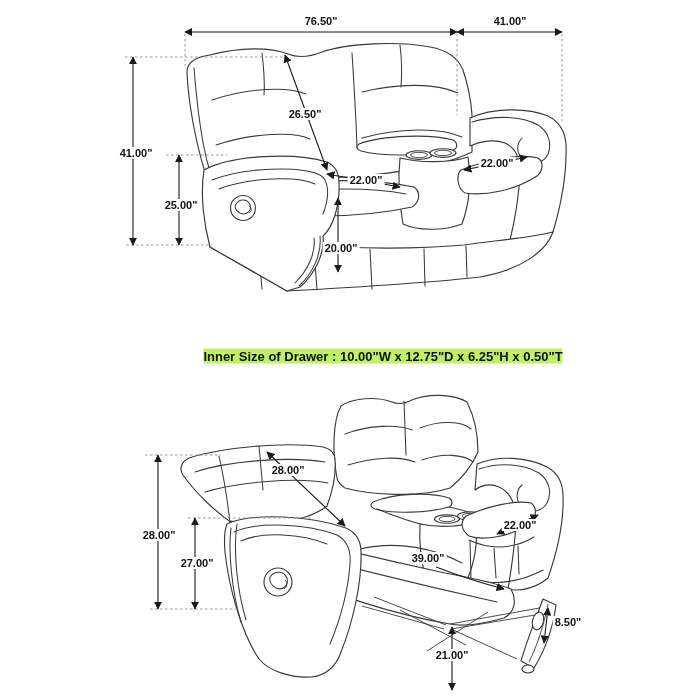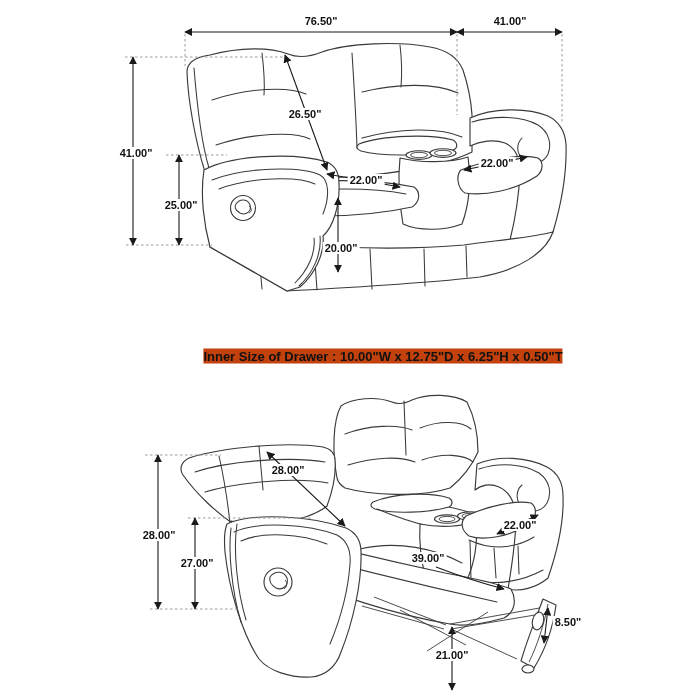--- a/index.html
+++ b/index.html
@@ -19,21 +19,21 @@
   .dim-label{
     position:absolute;
     transform:translate(-50%,-50%);
     font-weight:bold;font-size:11px;line-height:12px;
     color:#111;background:#fff;padding:0 2px;white-space:nowrap;
   }
   .note-label{
     position:absolute;
     transform:translate(-50%,-50%);
     font-weight:bold;font-size:13px;line-height:15px;
-    color:#111;background:#c2410c;white-space:nowrap;
+    color:#111;background:#bef264;white-space:nowrap;
   }
 </style>
 </head>
 <body>
 
 <div id="stage">
 
 <svg width="700" height="700" viewBox="0 0 700 700">
   <defs>
     <marker id="ah" viewBox="0 0 10 10" refX="9" refY="5" markerWidth="7.5" markerHeight="7.5" orient="auto-start-reverse">

